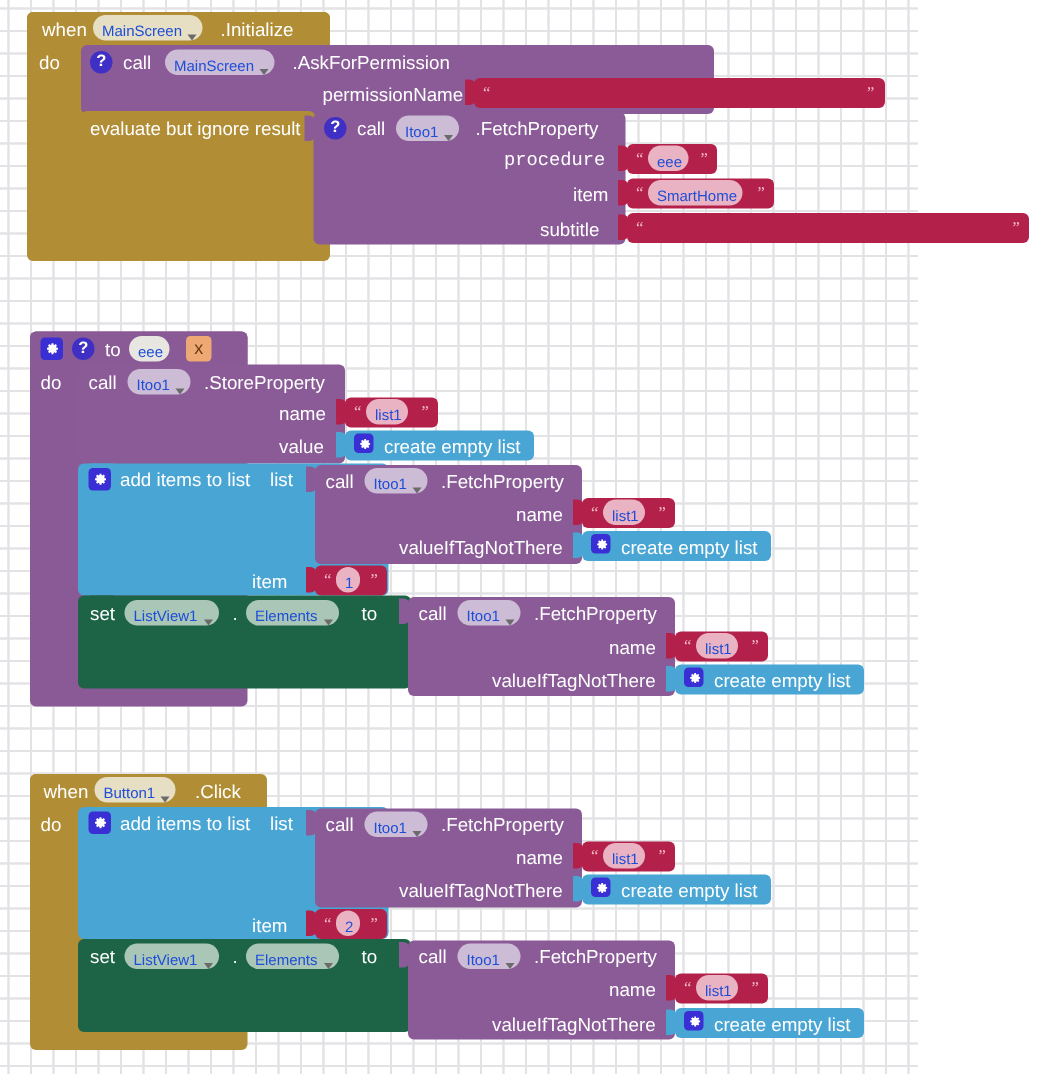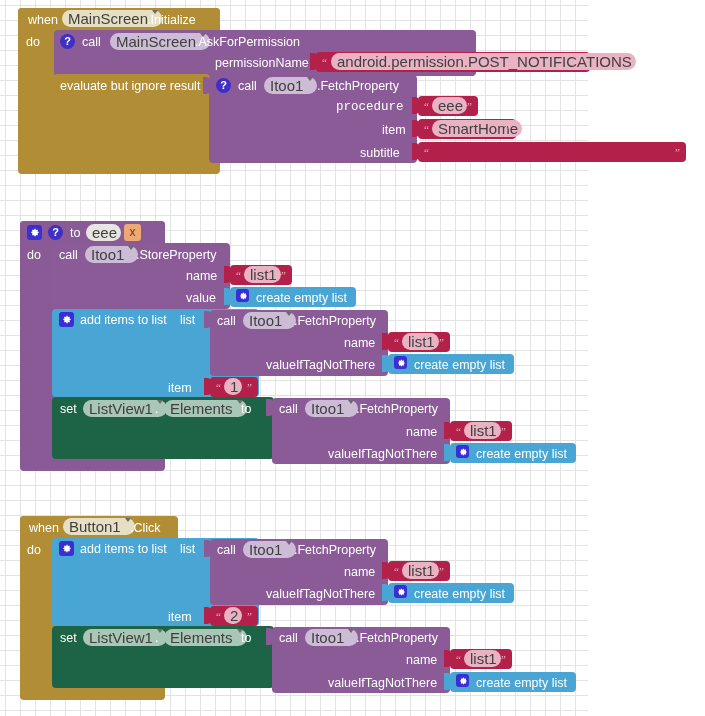--- a/index.html
+++ b/index.html
@@ -14,20 +14,21 @@
     width: 588px;
     height: 716px;
     background-color: #ffffff;
     background-image:
       linear-gradient(to right, #e3e3e6 1px, transparent 1px),
       linear-gradient(to bottom, #e3e3e6 1px, transparent 1px),
       linear-gradient(to right, #e3e3e6 1px, transparent 1px),
       linear-gradient(to bottom, #e3e3e6 1px, transparent 1px);
     background-size: 15px 3px, 3px 15px, 15px 3px, 3px 15px;
     background-position: 5px 7px, 7px 5px, 5px 7px, 7px 5px;
+    padding-left: 24px;
   }
   
   .blk { position: absolute; box-sizing: border-box; }
   .ev    { background: #b18e35; }
   .proc  { background: #8a5a96; }          
   .call  { background: #8a5b96; }          
   .txt   { background: #b3214b; }          
   .lst   { background: #49a6d4; }          
   .setg  { background: #1d6447; }          
 
@@ -37,27 +38,27 @@
     font-size: 12.5px;
     line-height: 14px;
     white-space: nowrap;
     font-family: "Liberation Sans", sans-serif;
   }
 
   
   .fld {
     position: absolute;
     display: inline-flex;
-    align-items: flex-start;
+    align-items: flex-end;
     height: 17px;
     padding: 0 4px 0 6px;
     border-radius: 9px;
     background: #e6dfc4;
-    color: #404040;
-    font-size: 15px;
+    color: #1d4ed8;
+    font-size: 10px;
     white-space: nowrap;
     box-sizing: border-box;
   }
   .fld.purple { background: #cdbcd6; }
   .fld.green  { background: #a9c6b7; }
   .fld.pink   { background: #eab3c3; }
   .fld.plain  { background: #e8e6e0; }
   .caret {
     display: inline-block;
     margin-left: 4px;
@@ -143,23 +144,20 @@
   <div class="fld purple" style="left:110px; top:33px;">
     <span>MainScreen</span>
     <span class="caret"></span>
   </div>
   <div class="lbl" style="left:195px; top:35px;">.AskForPermission</div>
   <div class="lbl" style="left:215px; top:56px;">permissionName</div>
   <div class="socket" style="left:310px; top:53px; background:#b3214b;"></div>
 
   <div class="blk txt" style="left:316px; top:52px; width:274px; height:20px; border-radius:4px;"></div>
   <div class="q" style="left:322px; top:57px;">“</div>
-  <div class="fld pink" style="left:331px; top:53px; height:17px;">
-    <span>android.permission.POST_NOTIFICATIONS</span>
-  </div>
   <div class="q" style="left:578px; top:57px;">”</div>
 
   <div class="blk ev" style="left:54px; top:74px; width:156px; height:94px; border-radius:4px;"></div>
   <div class="notch" style="left:62px; top:74px; background:#b18e35;"></div>
   <div class="lbl" style="left:60px; top:79px;">evaluate but ignore result</div>
   <div class="socket" style="left:203px; top:77px; background:#8a5b96;"></div>
 
   <div class="blk call" style="left:209px; top:75px; width:208px; height:88px; border-radius:4px;"></div>
   <div class="help" style="left:216px; top:78px;">?</div>
   <div class="lbl" style="left:238px; top:79px;">call</div>

